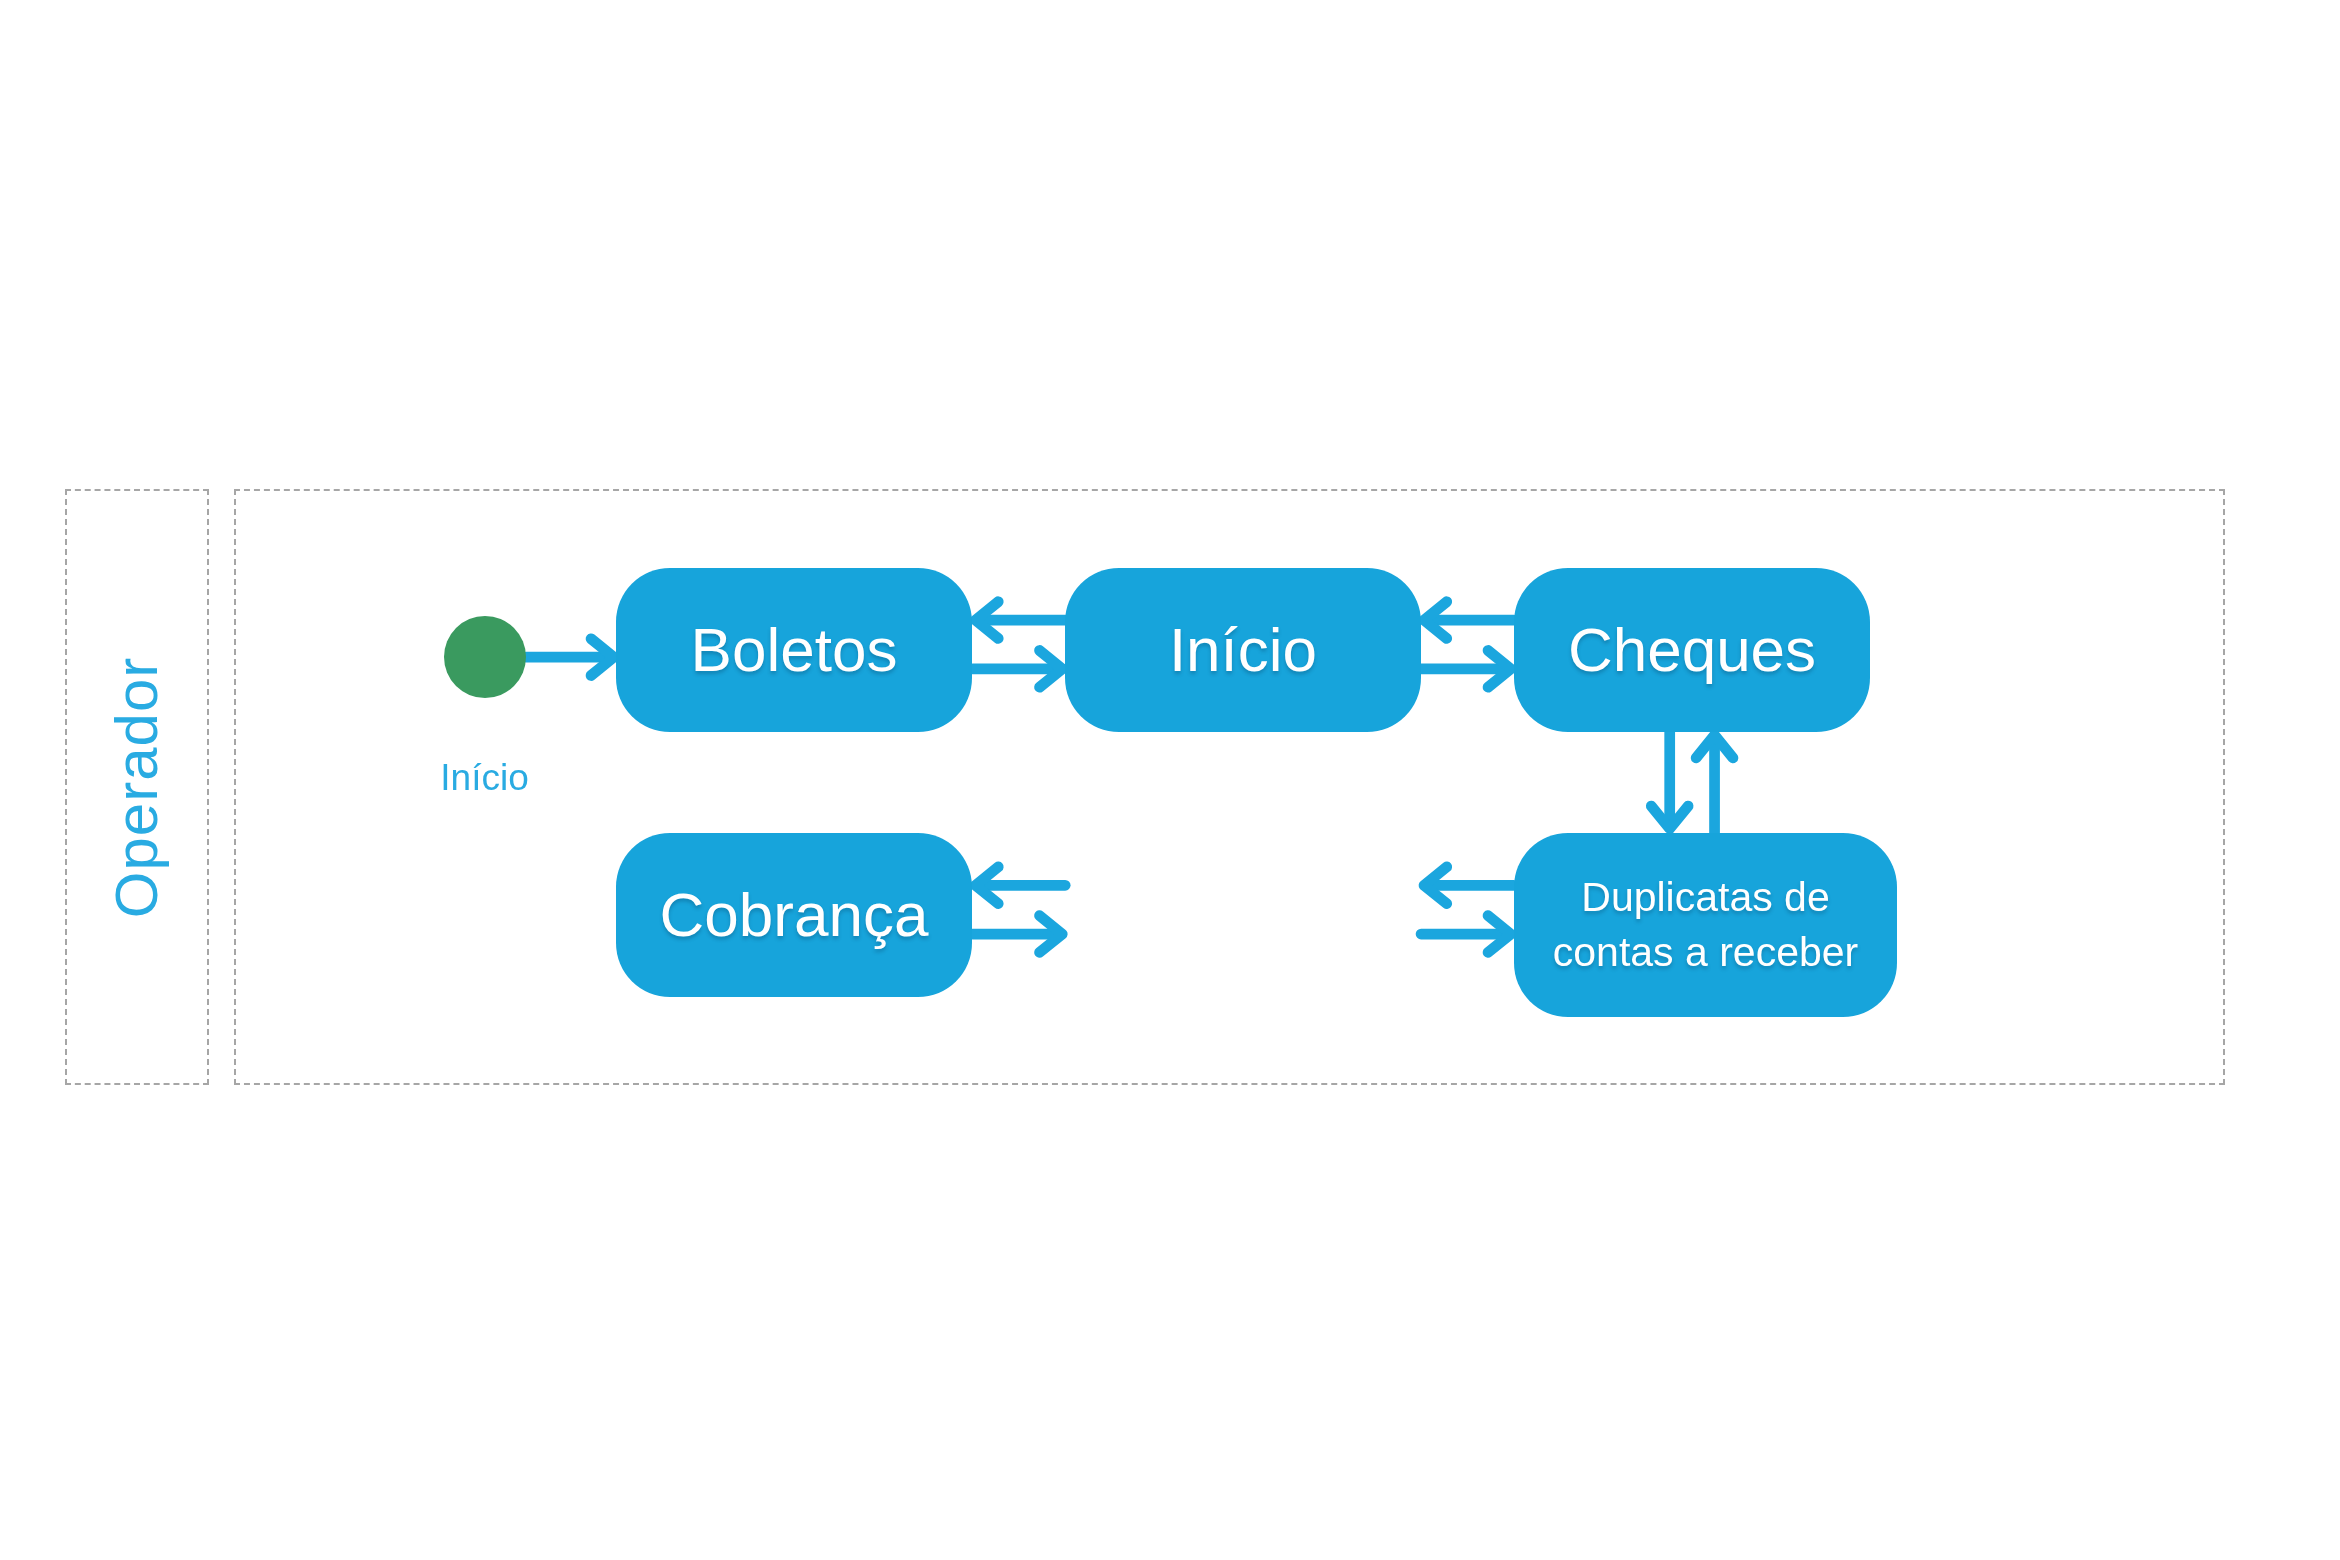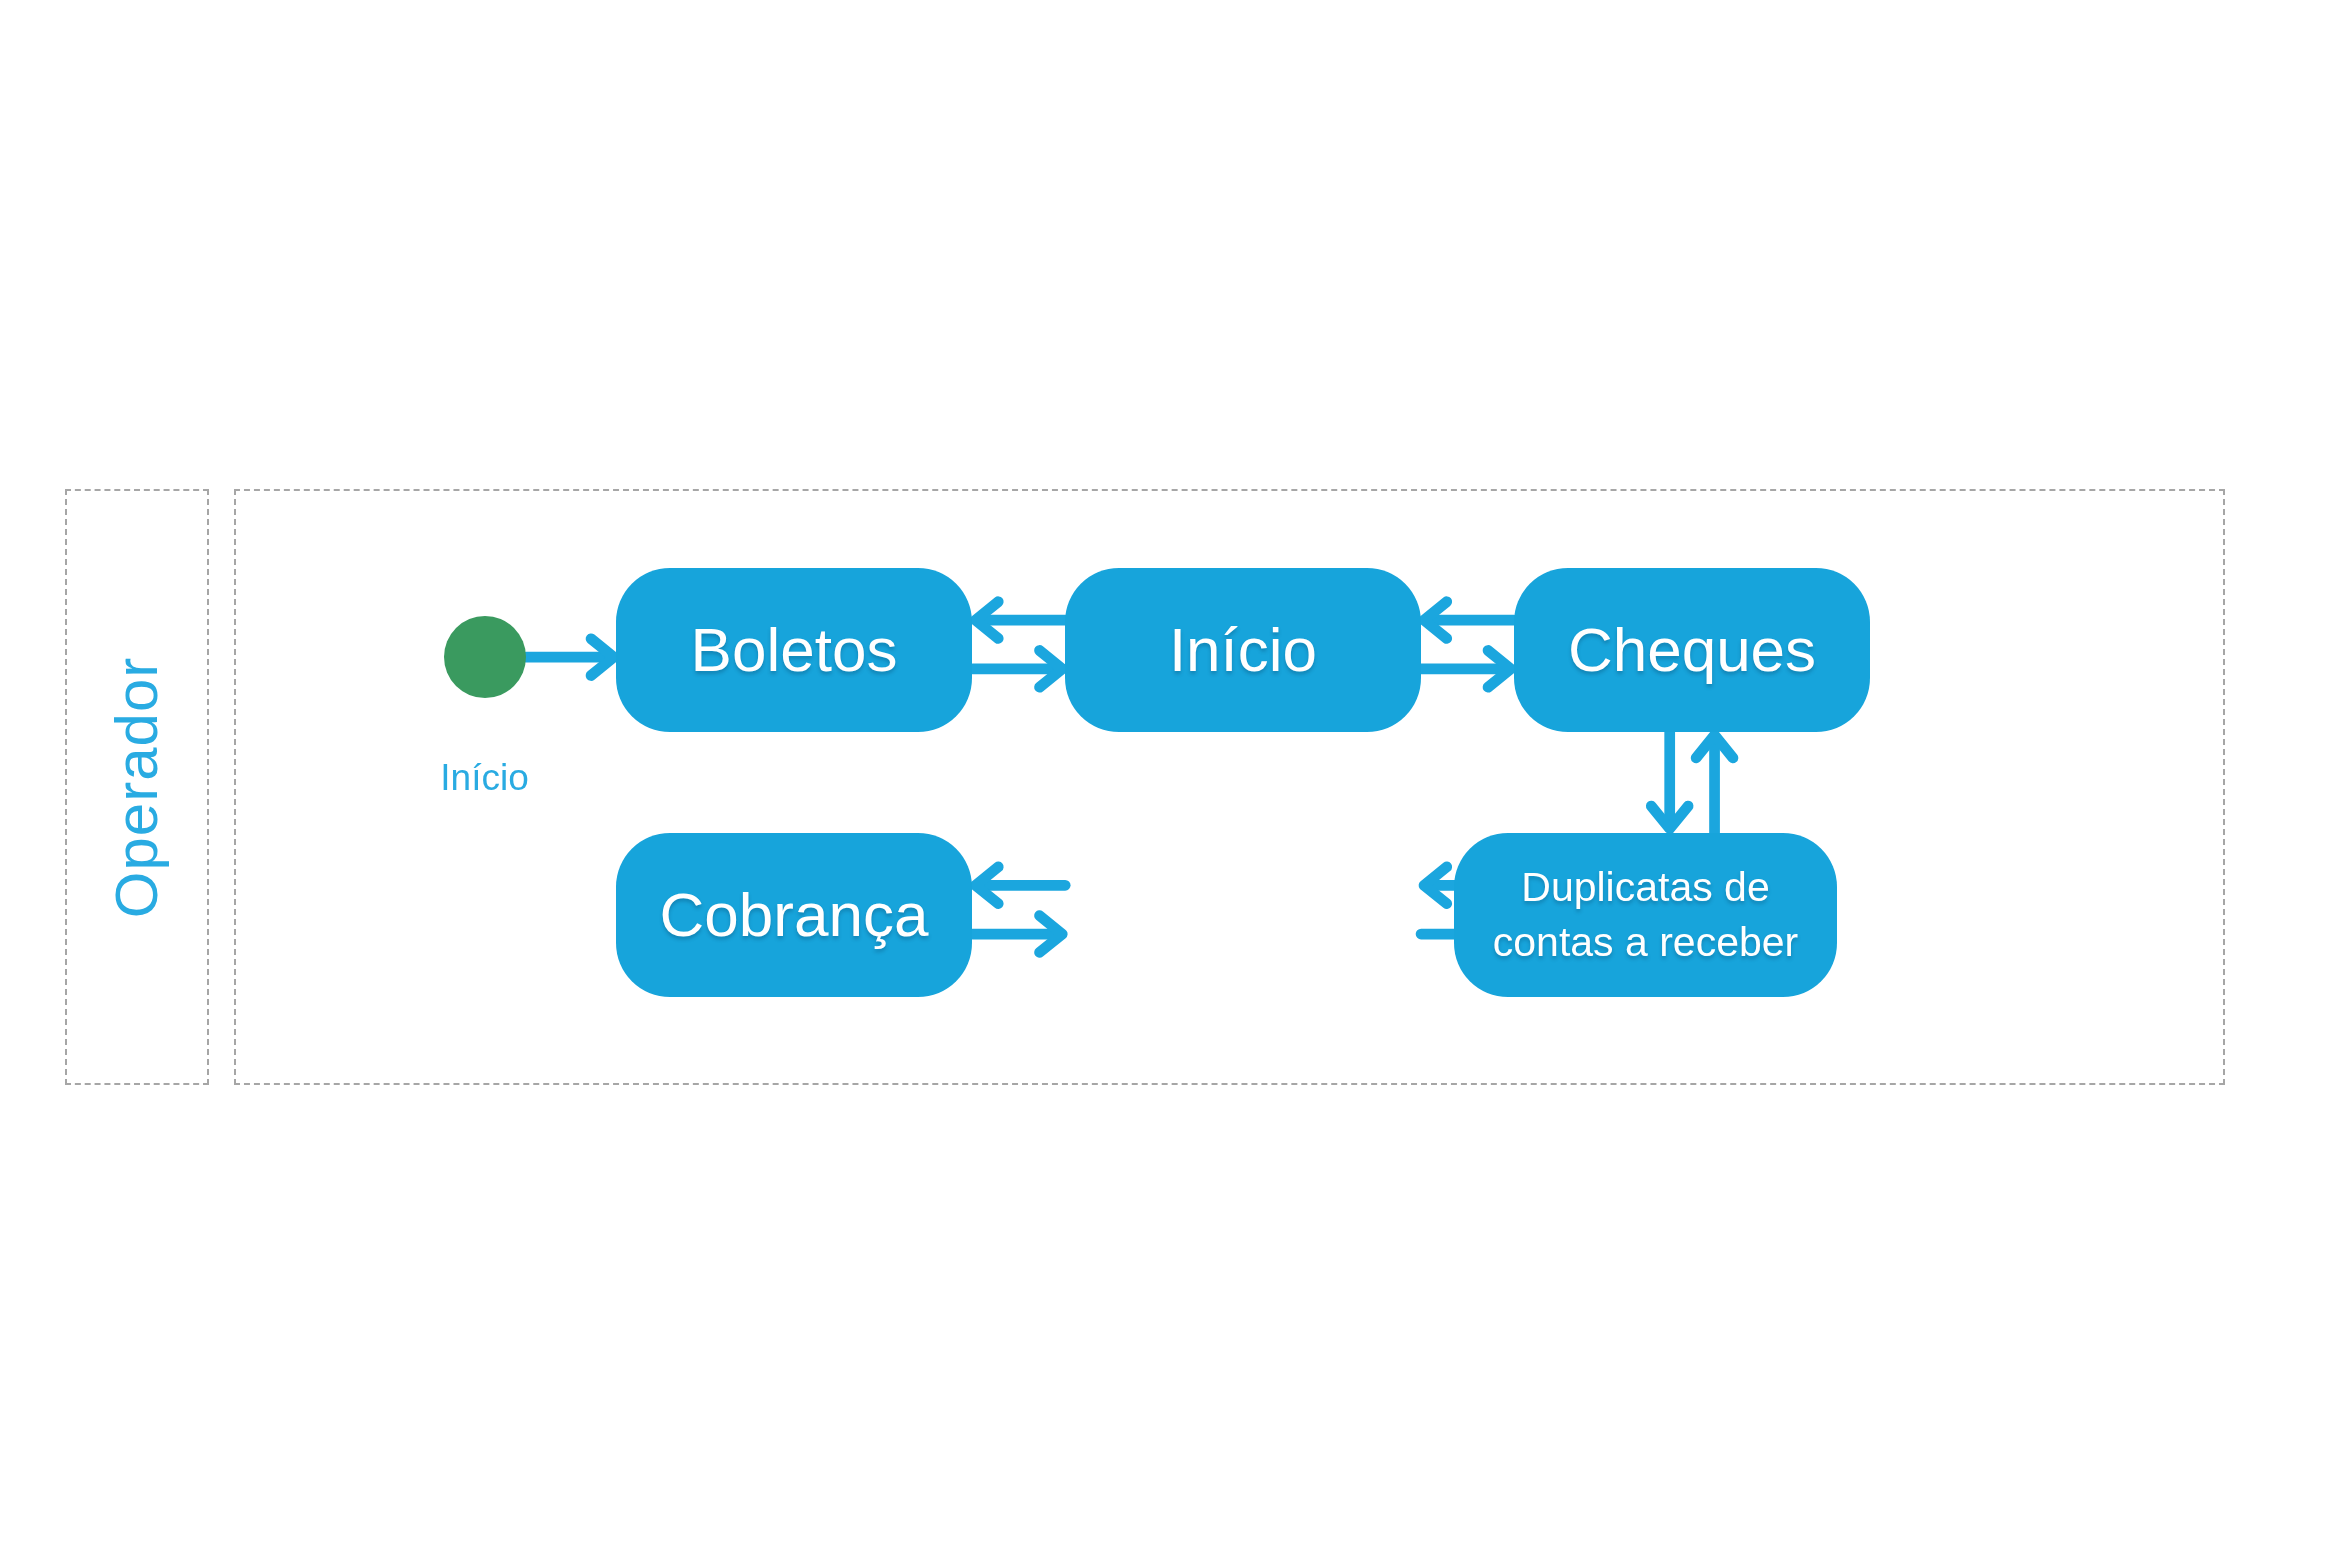--- a/index.html
+++ b/index.html
@@ -154,18 +154,18 @@
 
   <div class="node" style="left:1514px;top:568px;width:356px;height:164px">
     <span>Cheques</span>
   </div>
 
   <div class="node" style="left:616px;top:833px;width:356px;height:164px">
     <span>Cobrança</span>
   </div>
 
 
-  <div class="node small-text" style="left:1454px;top:833px;width:383px;height:164px">
+  <div class="node small-text" style="left:1514px;top:833px;width:383px;height:184px">
     <span>Duplicatas de contas a receber</span>
   </div>
 
 </div>
 
 
 </body></html>

